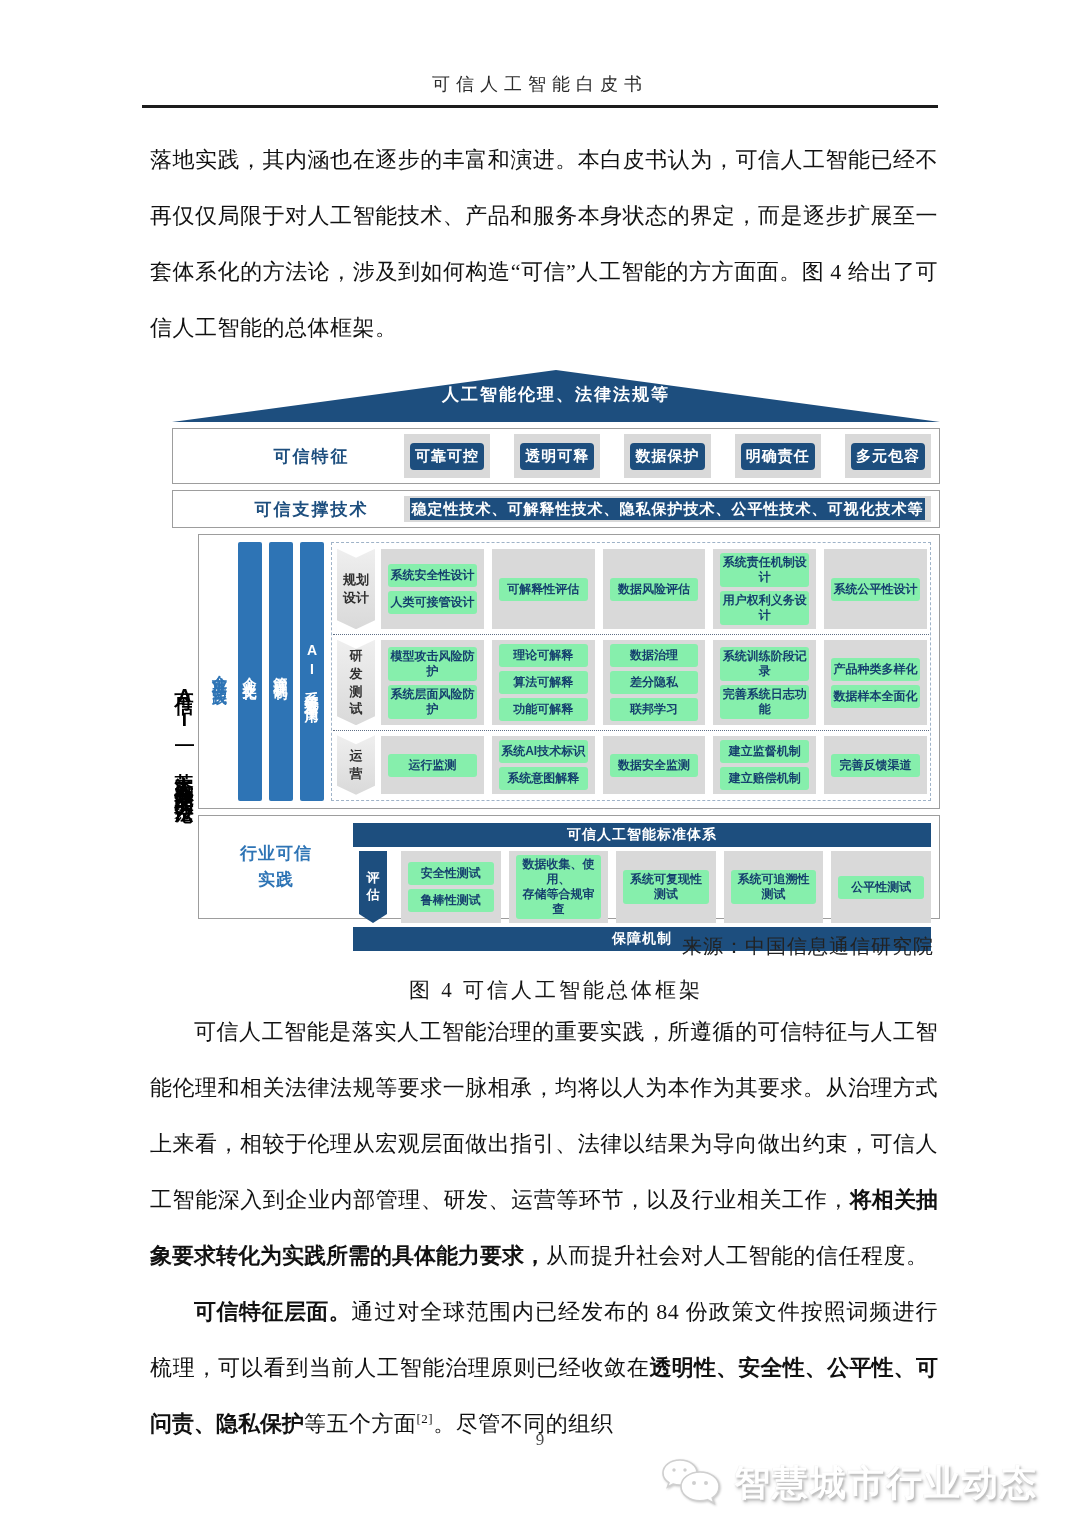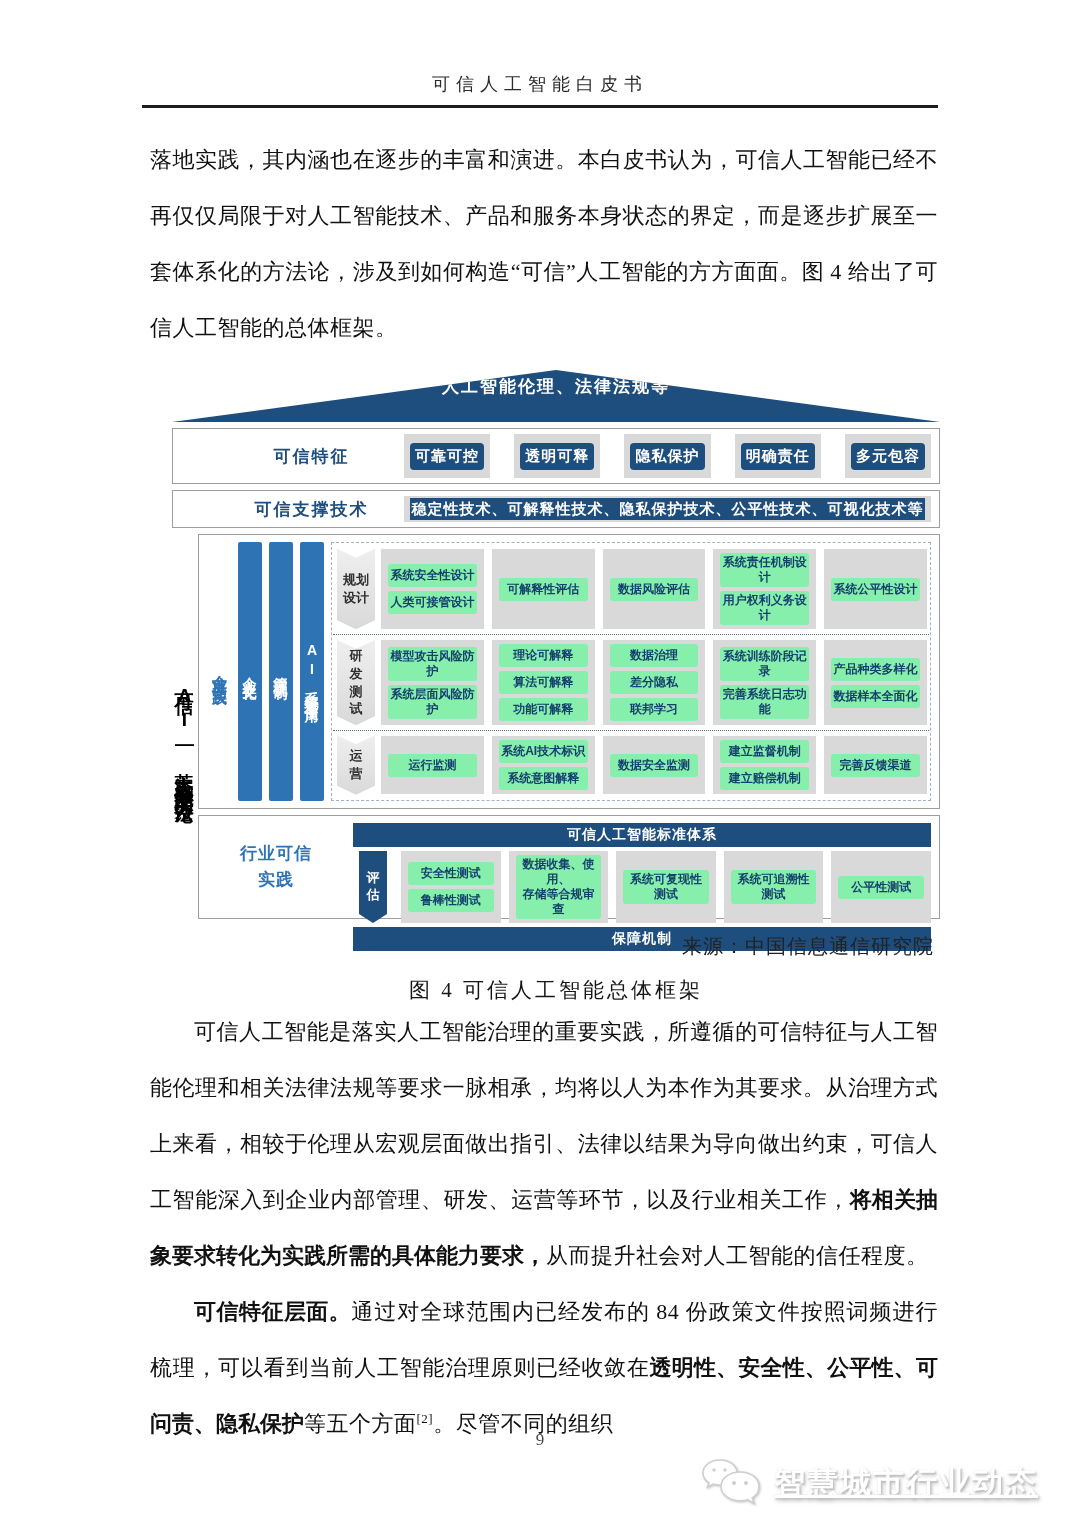--- a/index.html
+++ b/index.html
@@ -11,21 +11,21 @@
   
   .content{margin:24px 142px 0 150px;}
   .para{font-size:22px;line-height:56px;text-align:justify;letter-spacing:.5px;margin:0;}
   .para.indent{text-indent:2em;}
   .para .b{font-family:"Liberation Sans","DejaVu Sans",sans-serif;font-weight:bold;letter-spacing:0;}
   .para sup{font-size:13px;line-height:0;}
   
   .figure-wrap{position:relative;width:768px;margin:14px 0 0 22px;font-family:"Liberation Sans","DejaVu Sans",sans-serif;}
   .roof{height:52px;background:#1d4e7e;clip-path:polygon(0 100%,50% 0,100% 100%);
         display:flex;align-items:flex-end;justify-content:center;color:#fff;font-weight:bold;
-        font-size:17px;letter-spacing:2px;padding-bottom:24px;box-sizing:border-box;}
+        font-size:17px;letter-spacing:2px;padding-bottom:16px;box-sizing:border-box;}
   .frow{border:1px solid #9d9d9d;margin-top:6px;display:flex;align-items:stretch;background:#fff;padding-left:46px;}
   .frow-label{width:185px;display:flex;align-items:center;justify-content:center;
               color:#1d4e7e;font-weight:bold;font-size:17px;letter-spacing:2px;}
   .pill-grid{flex:1;display:grid;grid-template-columns:repeat(5,1fr);column-gap:24px;padding:5px 8px 5px 0;height:44px;box-sizing:content-box;}
   .colband{background:#d9d9d9;display:flex;align-items:center;justify-content:center;}
   .pill{width:86%;height:27px;background:#1d4e7e;border-radius:4px;color:#fff;font-weight:bold;
         font-size:15px;letter-spacing:1px;display:flex;align-items:center;justify-content:center;}
   .band-full{flex:1;background:#d9d9d9;margin:5px 8px 5px 0;display:flex;align-items:center;height:26px;box-sizing:content-box;}
   .navy-bar{flex:1;margin:2px 6px;background:#1d4e7e;color:#fff;font-weight:bold;font-size:15px;
             letter-spacing:1px;display:flex;align-items:center;justify-content:center;height:22px;}
@@ -62,23 +62,23 @@
              display:flex;align-items:center;justify-content:center;white-space:pre-line;text-align:center;line-height:1.3;}
   .left-axis{position:absolute;left:0;top:172px;height:388px;width:24px;display:flex;align-items:center;justify-content:center;
              color:#000;font-weight:bold;font-size:19px;}
   .fig-source{margin:14px 6px 0 0;text-align:right;font-family:"Liberation Serif","DejaVu Serif",serif;
               font-size:20px;letter-spacing:1px;color:#222;}
   .fig-caption{margin-top:16px;text-align:center;font-family:"Liberation Serif","DejaVu Serif",serif;
                font-size:21px;letter-spacing:3px;color:#161616;}
   
   .page-number{position:absolute;left:0;right:0;bottom:76px;text-align:center;font-size:17px;color:#4a4a4a;}
   .watermark{position:absolute;right:42px;bottom:16px;display:flex;align-items:center;gap:10px;}
-  .wm-text{font-family:"Liberation Sans","DejaVu Sans",sans-serif;font-weight:bold;font-size:31px;
+  .wm-text{font-family:"Liberation Sans","DejaVu Sans",sans-serif;font-weight:bold;font-size:36px;
            letter-spacing:2px;color:#ffffff;
-           text-shadow:1.5px 1.5px 2px #bdbdbd,-0.5px -0.5px 1px #ededed,2px 3px 4px #d6d6d6;text-decoration:underline;}
+           text-shadow:1.5px 1.5px 2px #bdbdbd,-0.5px -0.5px 1px #ededed,2px 3px 4px #d6d6d6;}
   .wm-logo{filter:drop-shadow(1.5px 1.5px 1px #c7c7c7);}
 </style>
 </head>
 <body>
 
 <div class="page">
 
   <div class="header-title">可信人工智能白皮书</div>
   <div class="header-rule"></div>
 
@@ -92,21 +92,21 @@
       <div class="frow">
         <div class="frow-label">可信特征</div>
         <div class="pill-grid">
             <div class="colband">
               <div class="pill">可靠可控</div>
             </div>
             <div class="colband">
               <div class="pill">透明可释</div>
             </div>
             <div class="colband">
-              <div class="pill">隐私保护</div>
+              <div class="pill">数据保护</div>
             </div>
             <div class="colband">
               <div class="pill">明确责任</div>
             </div>
             <div class="colband">
               <div class="pill">多元包容</div>
             </div>
           </div>
       </div>
 

